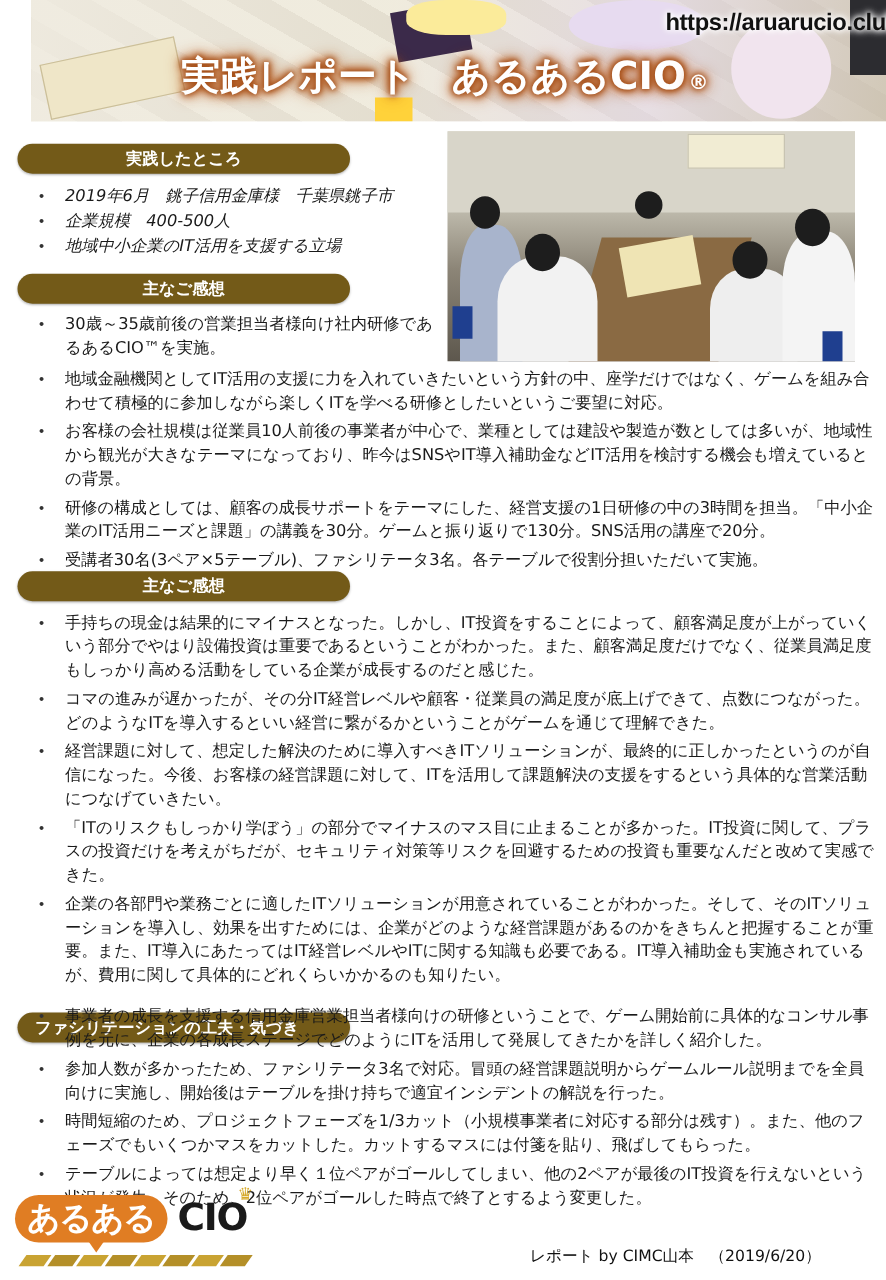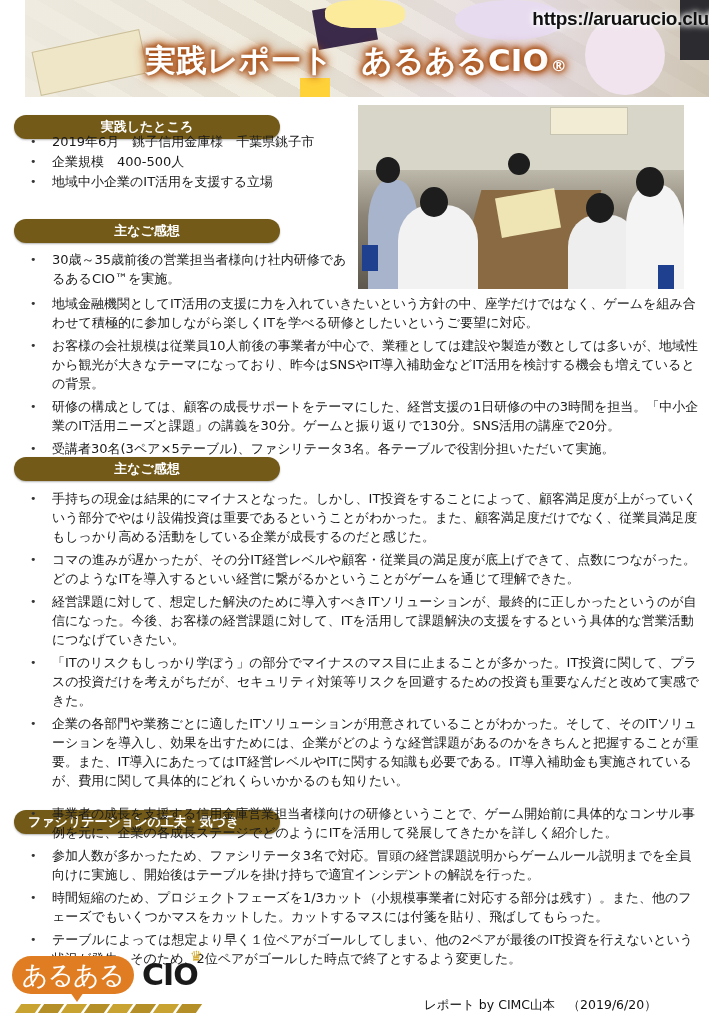--- a/index.html
+++ b/index.html
@@ -60,21 +60,21 @@
   .photo .p2 { position:absolute; left:210px; top:110px; width:70px; height:80px; background:#eeeeee; border-radius:40% 40% 0 0; }
   .photo .p3 { position:absolute; left:10px; top:75px; width:50px; height:110px; background:#a8b4cc; border-radius:40% 40% 0 0; }
   .photo .p4 { position:absolute; left:268px; top:80px; width:58px; height:104px; background:#f4f4f4; border-radius:40% 40% 0 0; }
   .photo .h { position:absolute; width:28px; height:30px; background:#1d1d1d; border-radius:50%; }
   .photo .chair { position:absolute; background:#1f3f8f; width:16px; height:26px; }
 
   
   .logo { position: absolute; left: 12px; top: 956px; width: 200px; height: 62px; }
   .logo .bubble {
     position: absolute; left: 0; top: 0; width: 122px; height: 38px; border-radius: 19px;
-    background: #e07d23; color: #fff; font-weight: normal; font-size: 26px; line-height: 38px; text-align: center;
+    background: #e07d23; color: #fff; font-weight: bold; font-size: 26px; line-height: 38px; text-align: center;
     letter-spacing: -1px;
   }
   .logo .tail { position:absolute; left: 58px; top: 36px; width:0; height:0; border-left: 7px solid transparent; border-right: 7px solid transparent; border-top: 10px solid #e07d23; }
   .logo .cio { position:absolute; left: 130px; top: 0; font-family: "DejaVu Sans", sans-serif; font-weight: bold; font-size: 30px; line-height: 38px; color: #1a1a1a; letter-spacing: -1px; }
   .logo .crown { position:absolute; left: 178px; top: -8px; color: #d6a92a; font-size: 14px; }
   .logo .stripes { position:absolute; left: 6px; top: 48px; display:flex; gap: 3px; }
   .logo .stripes span { display:block; width: 20px; height: 9px; background: #c9a332; transform: skewX(-35deg); }
   .logo .stripes span:nth-child(even) { background:#b48f28; }
 
   .credit { position: absolute; left: 424px; top: 997px; font-size: 12.5px; color: #111; }
@@ -91,21 +91,21 @@
   <div class="decor6"></div>
   <div class="decor7"></div>
   <div class="url">https://aruarucio.club</div>
   <div class="main-title">
     <span>実践レポート</span>
     <span><span>あるあるCIO</span><span class="reg">®</span></span>
   </div>
 </div>
 
 <div class="pill" style="left:14px; top:115px; width:266px;">実践したところ</div>
-<ul class="bullets tight" style="left:30px; top:132px; width:320px;">
+<ul class="bullets tight" style="left:30px; top:148px; width:320px;font-style:italic;">
   <li>2019年6月　銚子信用金庫様　千葉県銚子市</li>
   <li>企業規模　400-500人</li>
   <li>地域中小企業のIT活用を支援する立場</li>
 </ul>
 
 <div class="pill" style="left:14px; top:219px; width:266px;">主なご感想</div>
 <ul class="bullets tight" style="left:30px; top:250px; width:320px;">
   <li>30歳～35歳前後の営業担当者様向け社内研修であるあるCIO™を実施。</li>
 </ul>
 

